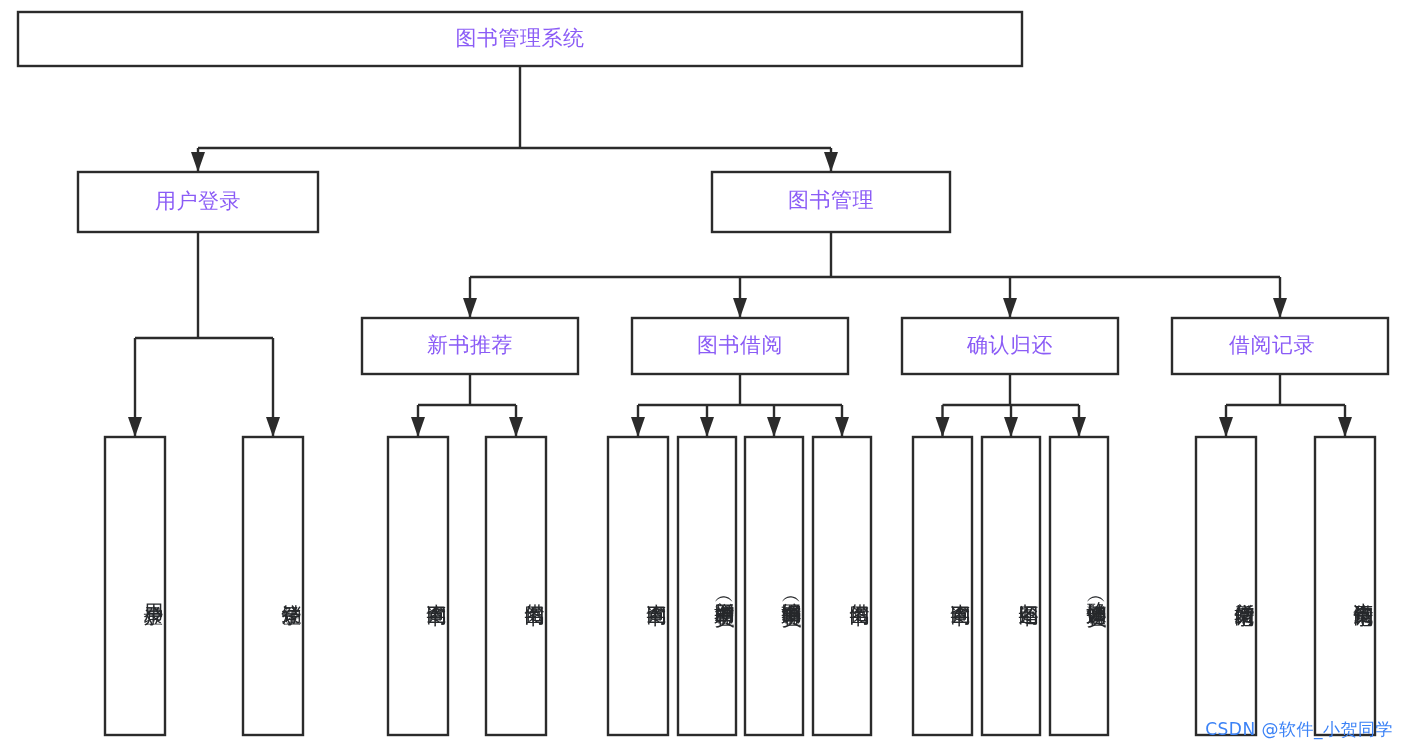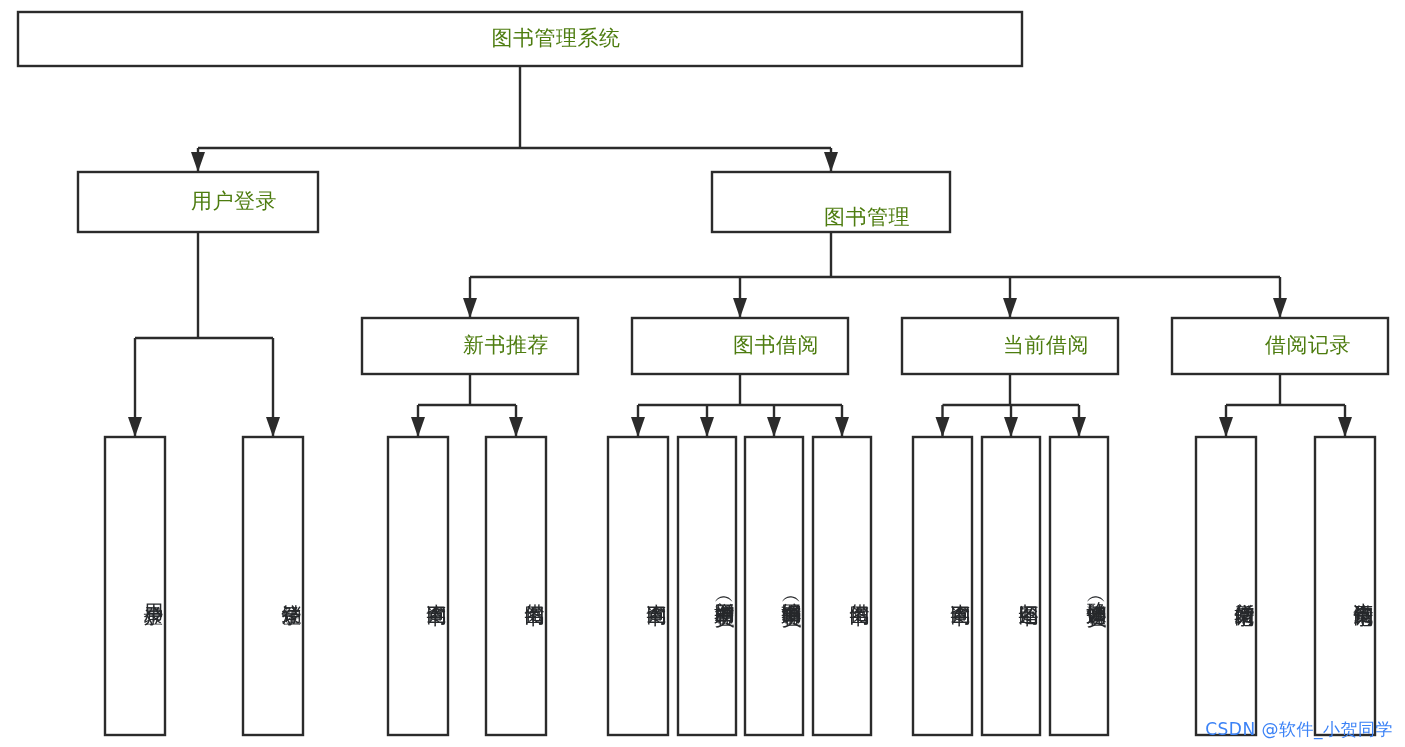--- a/index.html
+++ b/index.html
@@ -39,27 +39,26 @@
   }
   .arrow-head {
     fill: #2b2b2b;
     stroke: none;
   }
   .node-label-h {
     position: absolute;
     display: flex;
     align-items: center;
     justify-content: center;
-    color: #4d7c0f;
+    color: #8b5cf6;
     font-size: 21px;
     line-height: 1.1;
     letter-spacing: 0.5px;
     white-space: nowrap;
     pointer-events: none;
-    margin-left: 36px;
   }
   .node-label-v {
     position: absolute;
     display: flex;
     align-items: flex-start;
     justify-content: center;
     color: #26282b;
     font-size: 20px;
     line-height: 1.12;
     writing-mode: vertical-rl;
@@ -159,24 +158,24 @@
         <rect x="982" y="437" width="58" height="298" class="box-rect"></rect>
         <rect x="1050" y="437" width="58" height="298" class="box-rect"></rect>
         <rect x="1196" y="437" width="60" height="298" class="box-rect"></rect>
         <rect x="1315" y="437" width="60" height="298" class="box-rect"></rect>
       </g>
   </svg>
 
   <div id="labels-layer">
       <div class="node-label-h" style="left: 18px; top: 12px; width: 1004px; height: 54px;">图书管理系统</div>
       <div class="node-label-h" style="left: 78px; top: 172px; width: 240px; height: 60px;">用户登录</div>
-      <div class="node-label-h" style="left: 712px; top: 188px; width: 238px; height: 60px;">图书管理</div>
+      <div class="node-label-h" style="left: 712px; top: 171px; width: 238px; height: 60px;">图书管理</div>
       <div class="node-label-h" style="left: 362px; top: 318px; width: 216px; height: 56px;">新书推荐</div>
       <div class="node-label-h" style="left: 632px; top: 318px; width: 216px; height: 56px;">图书借阅</div>
-      <div class="node-label-h" style="left: 902px; top: 318px; width: 216px; height: 56px;">当前借阅</div>
+      <div class="node-label-h" style="left: 902px; top: 318px; width: 216px; height: 56px;">确认归还</div>
       <div class="node-label-h" style="left: 1172px; top: 318px; width: 200px; height: 56px;">借阅记录</div>
       <div class="node-label-v" style="left: 105px; top: 437px; width: 60px; height: 298px; padding-top: 8px; box-sizing: border-box;">用户登录</div>
       <div class="node-label-v" style="left: 243px; top: 437px; width: 60px; height: 298px; padding-top: 8px; box-sizing: border-box;">注销登录</div>
       <div class="node-label-v" style="left: 388px; top: 437px; width: 60px; height: 298px; padding-top: 8px; box-sizing: border-box;">查询图书</div>
       <div class="node-label-v" style="left: 486px; top: 437px; width: 60px; height: 298px; padding-top: 8px; box-sizing: border-box;">借阅图书</div>
       <div class="node-label-v" style="left: 608px; top: 437px; width: 60px; height: 298px; padding-top: 8px; box-sizing: border-box;">查询图书</div>
       <div class="node-label-v" style="left: 678px; top: 437px; width: 58px; height: 298px; padding-top: 8px; box-sizing: border-box;">新增图书（管理员）</div>
       <div class="node-label-v" style="left: 745px; top: 437px; width: 58px; height: 298px; padding-top: 8px; box-sizing: border-box;">编辑图书（管理员）</div>
       <div class="node-label-v" style="left: 813px; top: 437px; width: 58px; height: 298px; padding-top: 8px; box-sizing: border-box;">借阅图书</div>
       <div class="node-label-v" style="left: 913px; top: 437px; width: 59px; height: 298px; padding-top: 8px; box-sizing: border-box;">查询图书</div>

